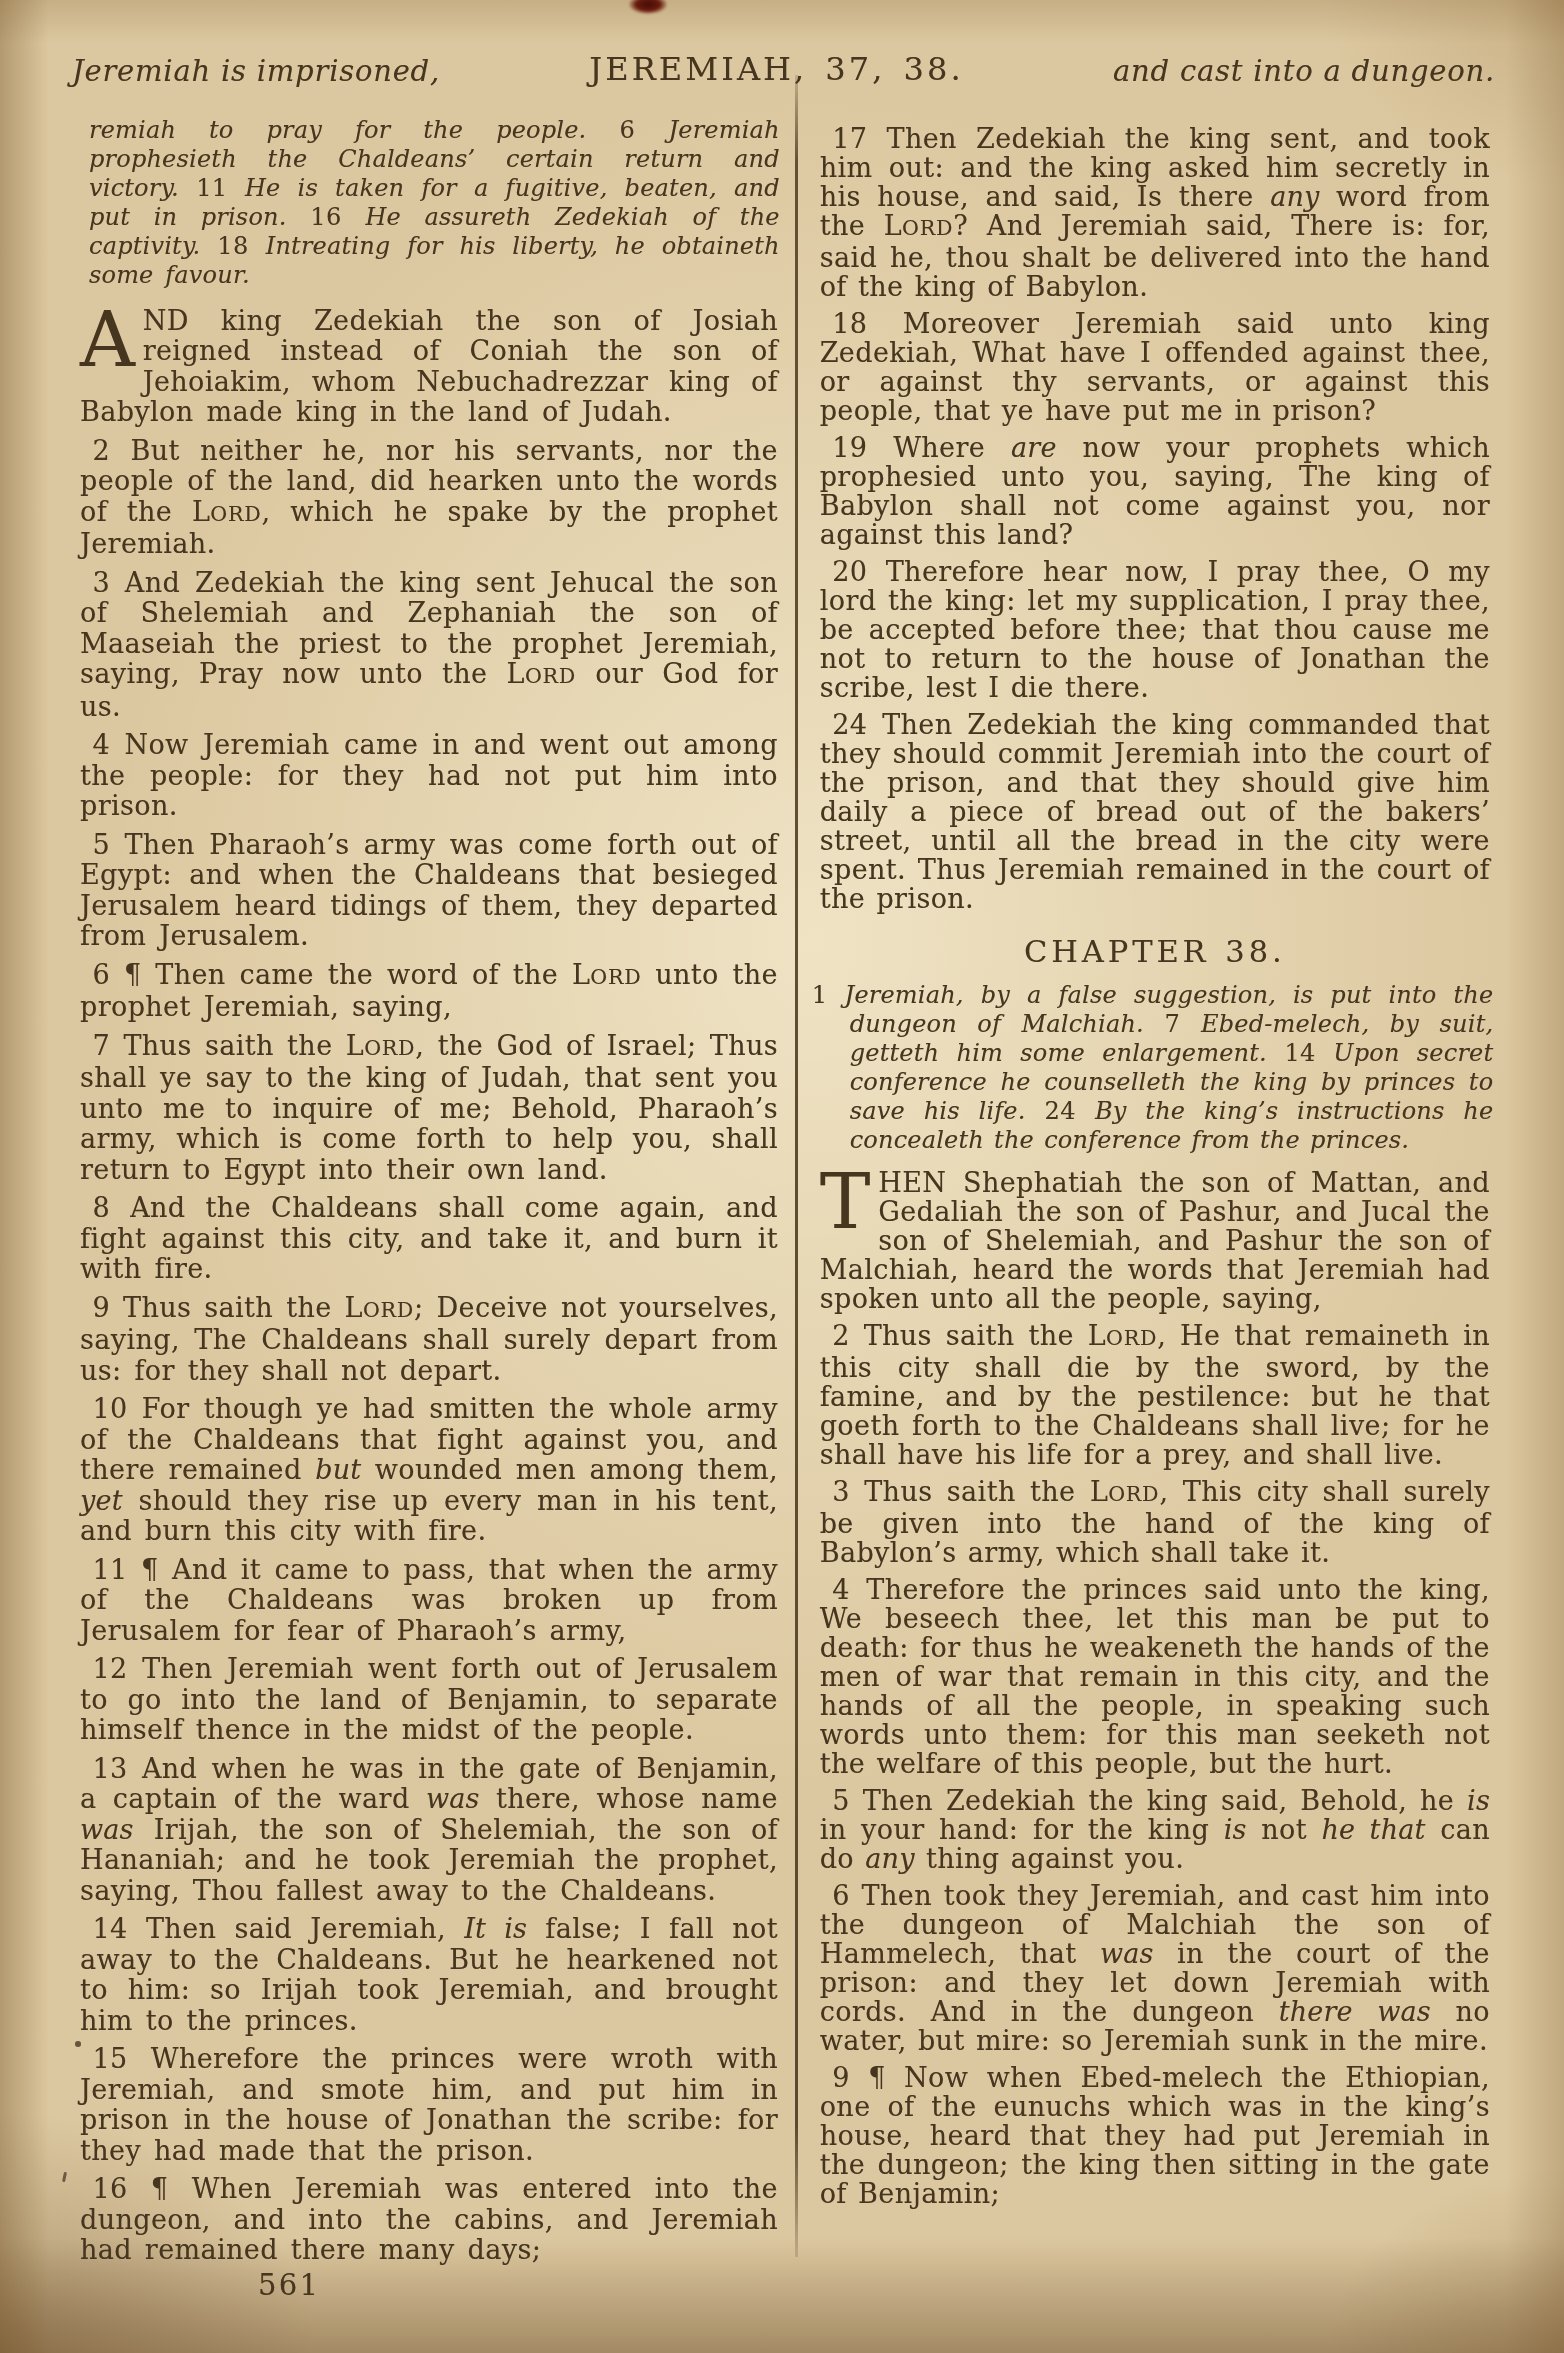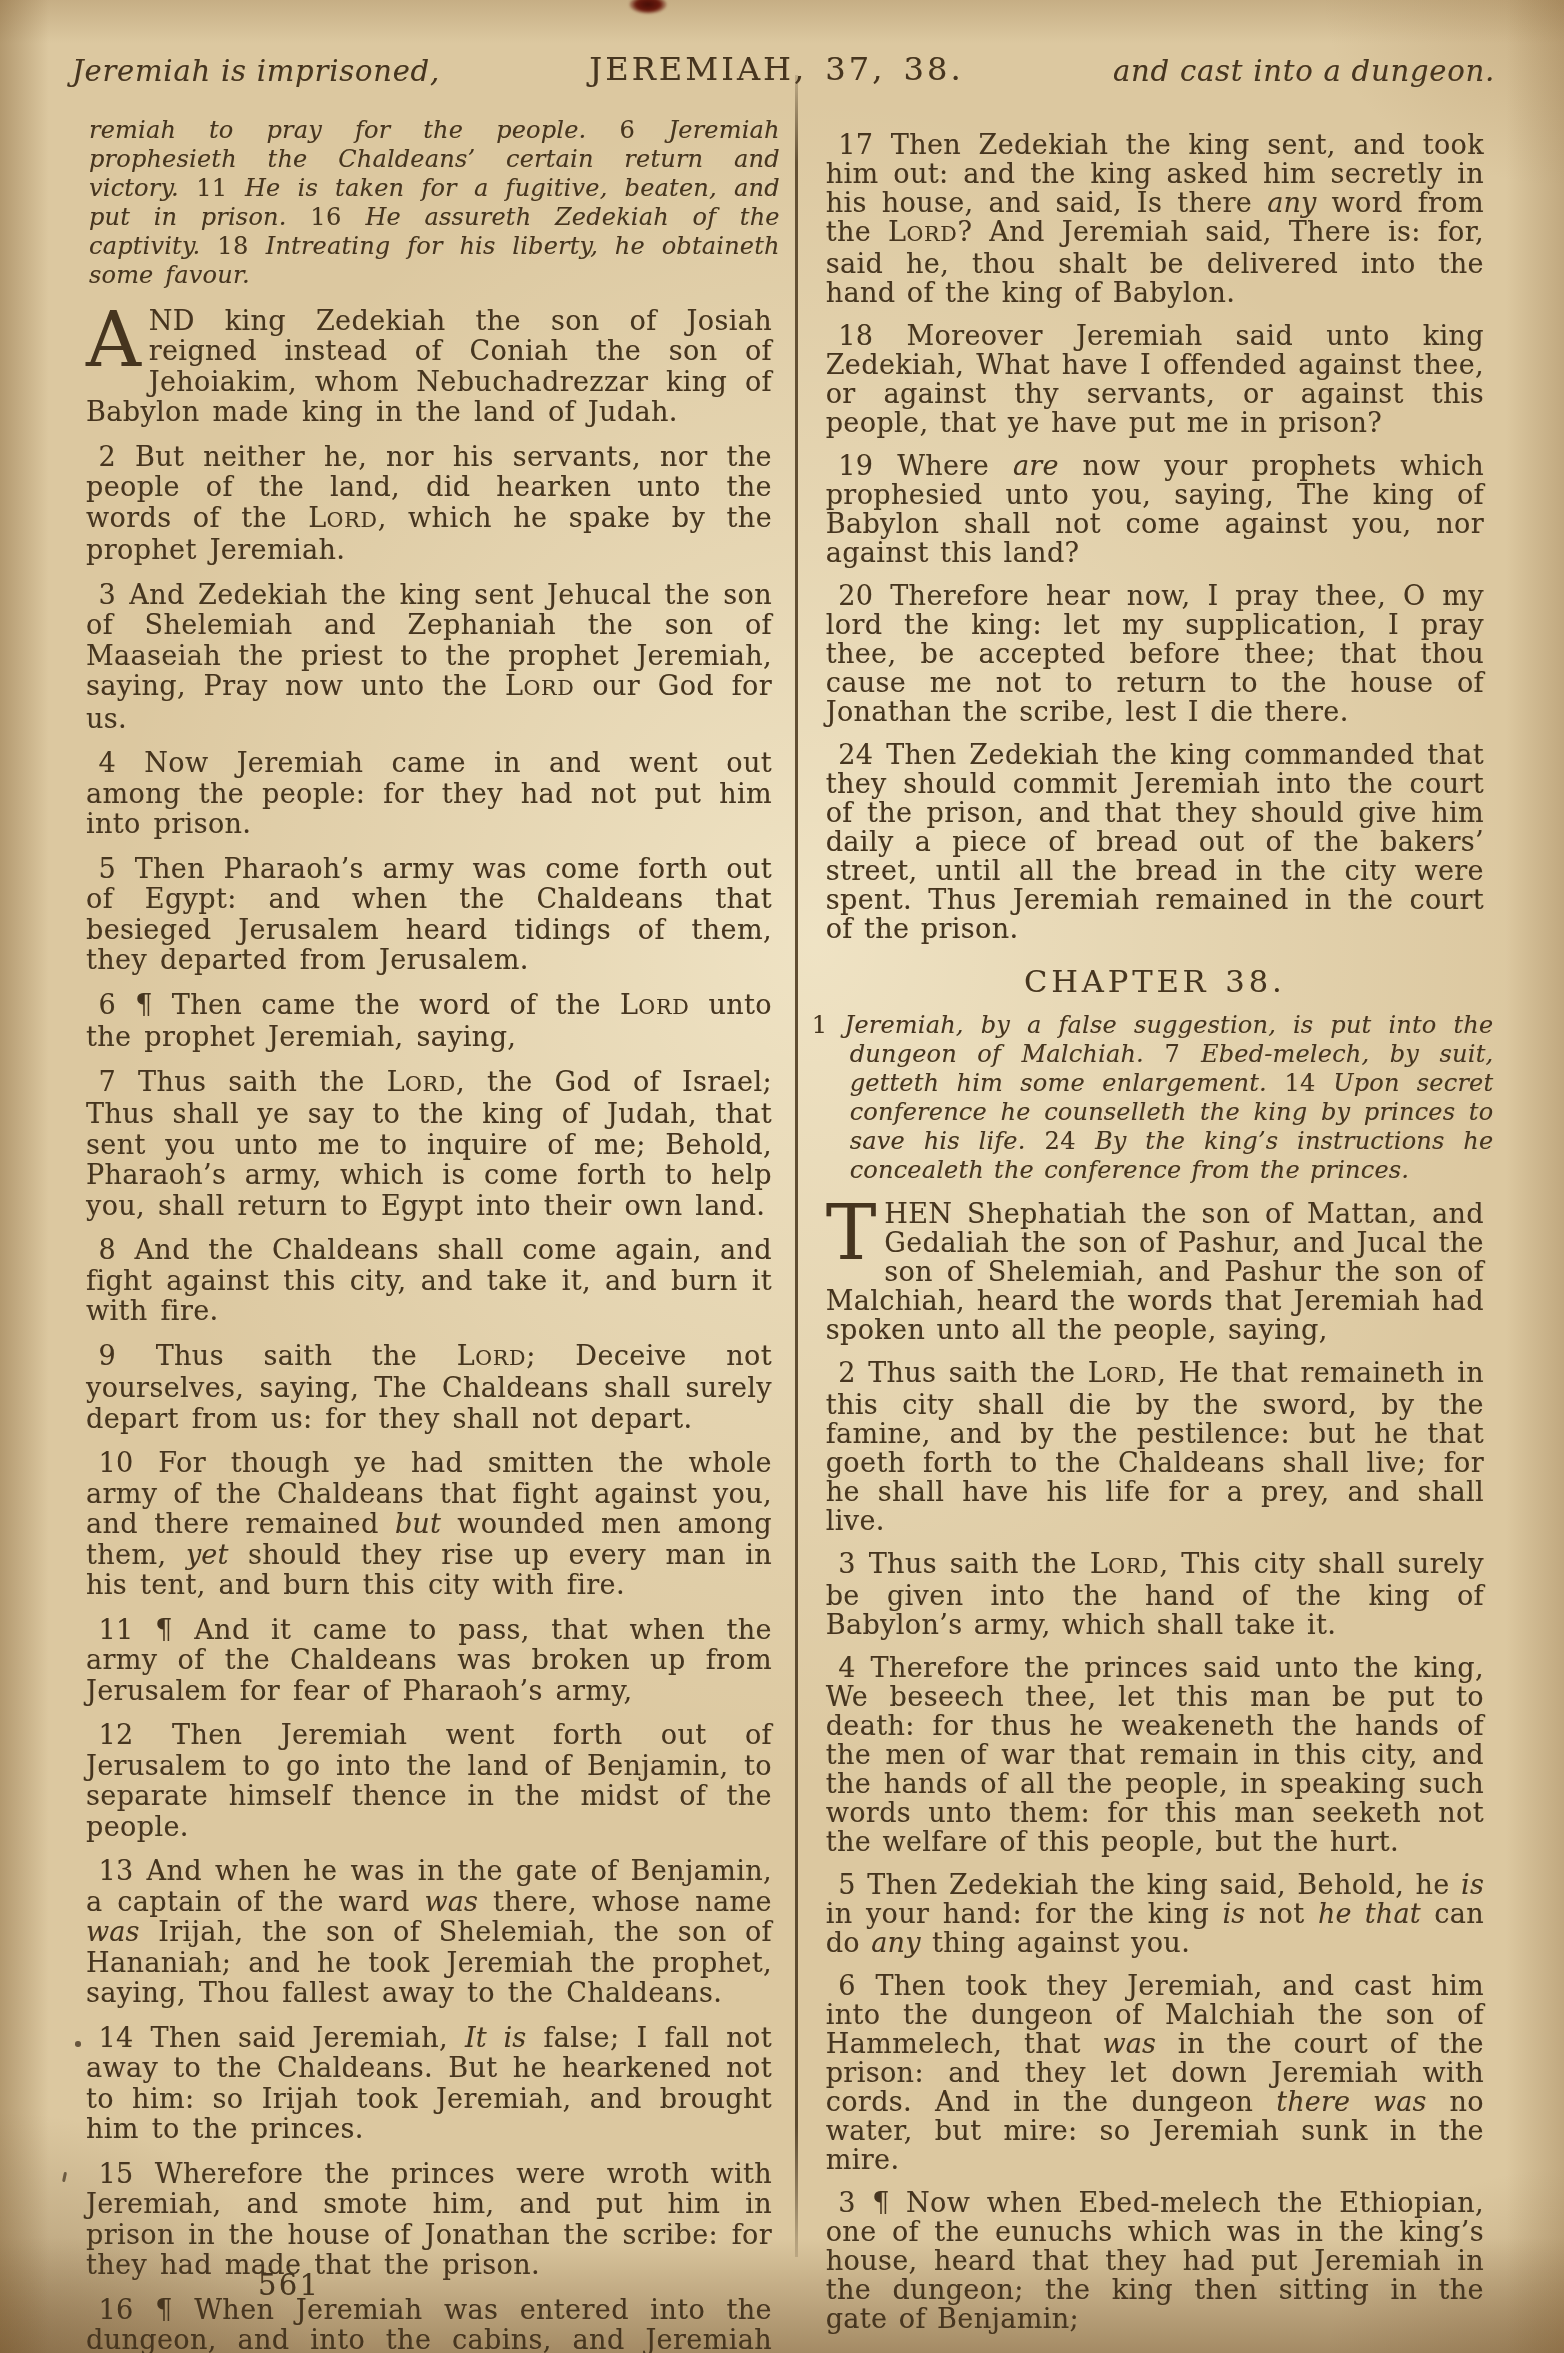--- a/index.html
+++ b/index.html
@@ -36,21 +36,21 @@
   .columns{
     position:absolute;top:116px;left:72px;width:1426px;
     display:flex;align-items:flex-start;justify-content:center;
   }
   .col{min-height:7.8px;}
   .col-left{width:714px;font-size:27px;line-height:30.5px;letter-spacing:0.4px;word-spacing:3.9px;}
   .divider{width:2.3px;height:2182px;margin:-41px 14px 0 9.4px;flex:none;
     background:linear-gradient(180deg, rgba(90,72,46,0.2), #635034 4%, #5c4a30 94%, rgba(90,72,46,0.2));}
   .col-right{flex:1;font-size:27px;line-height:29px;letter-spacing:0.4px;word-spacing:2.3px;}
 
-  .verse{text-align:justify;text-indent:12.5px;margin:14px;}
+  .verse{text-align:justify;text-indent:12.5px;margin:8px;}
   .opening{text-indent:0;}
   .dropcap{
     float:left;font-size:76px;line-height:62px;padding:3.1px 7.8px 0 0;
     letter-spacing:0;
   }
   .summary{
     font-size:24px;line-height:29px;text-align:justify;
     margin:0 6.3px 15.6px 17px;
   }
   .summary i, .verse i{letter-spacing:0.2px;}
@@ -125,21 +125,21 @@
         <p class="verse">20 Therefore hear now, I pray thee, O my lord the king: let my supplication, I pray thee, be accepted before thee; that thou cause me not to return to the house of Jonathan the scribe, lest I die there.</p>
         <p class="verse">24 Then Zedekiah the king commanded that they should commit Jeremiah into the court of the prison, and that they should give him daily a piece of bread out of the bakers’ street, until all the bread in the city were spent. Thus Jeremiah remained in the court of the prison.</p>
         <p class="ch-heading">CHAPTER 38.</p>
         <p class="summary hang">1 <i>Jeremiah, by a false suggestion, is put into the dungeon of Malchiah.</i> 7 <i>Ebed-melech, by suit, getteth him some enlargement.</i> 14 <i>Upon secret conference he counselleth the king by princes to save his life.</i> 24 <i>By the king’s instructions he concealeth the conference from the princes.</i></p>
         <p class="verse opening"><span class="dropcap">T</span>HEN Shephatiah the son of Mattan, and Gedaliah the son of Pashur, and Jucal the son of Shelemiah, and Pashur the son of Malchiah, heard the words that Jeremiah had spoken unto all the people, saying,</p>
         <p class="verse">2 Thus saith the L<span class="sc">ord</span>, He that remaineth in this city shall die by the sword, by the famine, and by the pestilence: but he that goeth forth to the Chaldeans shall live; for he shall have his life for a prey, and shall live.</p>
         <p class="verse">3 Thus saith the L<span class="sc">ord</span>, This city shall surely be given into the hand of the king of Babylon’s army, which shall take it.</p>
         <p class="verse">4 Therefore the princes said unto the king, We beseech thee, let this man be put to death: for thus he weakeneth the hands of the men of war that remain in this city, and the hands of all the people, in speaking such words unto them: for this man seeketh not the welfare of this people, but the hurt.</p>
         <p class="verse">5 Then Zedekiah the king said, Behold, he <i>is</i> in your hand: for the king <i>is</i> not <i>he that</i> can do <i>any</i> thing against you.</p>
         <p class="verse">6 Then took they Jeremiah, and cast him into the dungeon of Malchiah the son of Hammelech, that <i>was</i> in the court of the prison: and they let down Jeremiah with cords. And in the dungeon <i>there was</i> no water, but mire: so Jeremiah sunk in the mire.</p>
-        <p class="verse">3 ¶ Now when Ebed-melech the Ethiopian, one of the eunuchs which was in the king’s house, heard that they had put Jeremiah in the dungeon; the king then sitting in the gate of Benjamin;</p>
+        <p class="verse">9 ¶ Now when Ebed-melech the Ethiopian, one of the eunuchs which was in the king’s house, heard that they had put Jeremiah in the dungeon; the king then sitting in the gate of Benjamin;</p>
       </div>
   </div>
 
   <div class="pagenum">561</div>
 
   <div class="artifact-dot" style="top:2041px;left:75px;"></div>
   <div class="artifact-tick" style="top:2172px;left:63px;"></div>
 </div>
 
 

